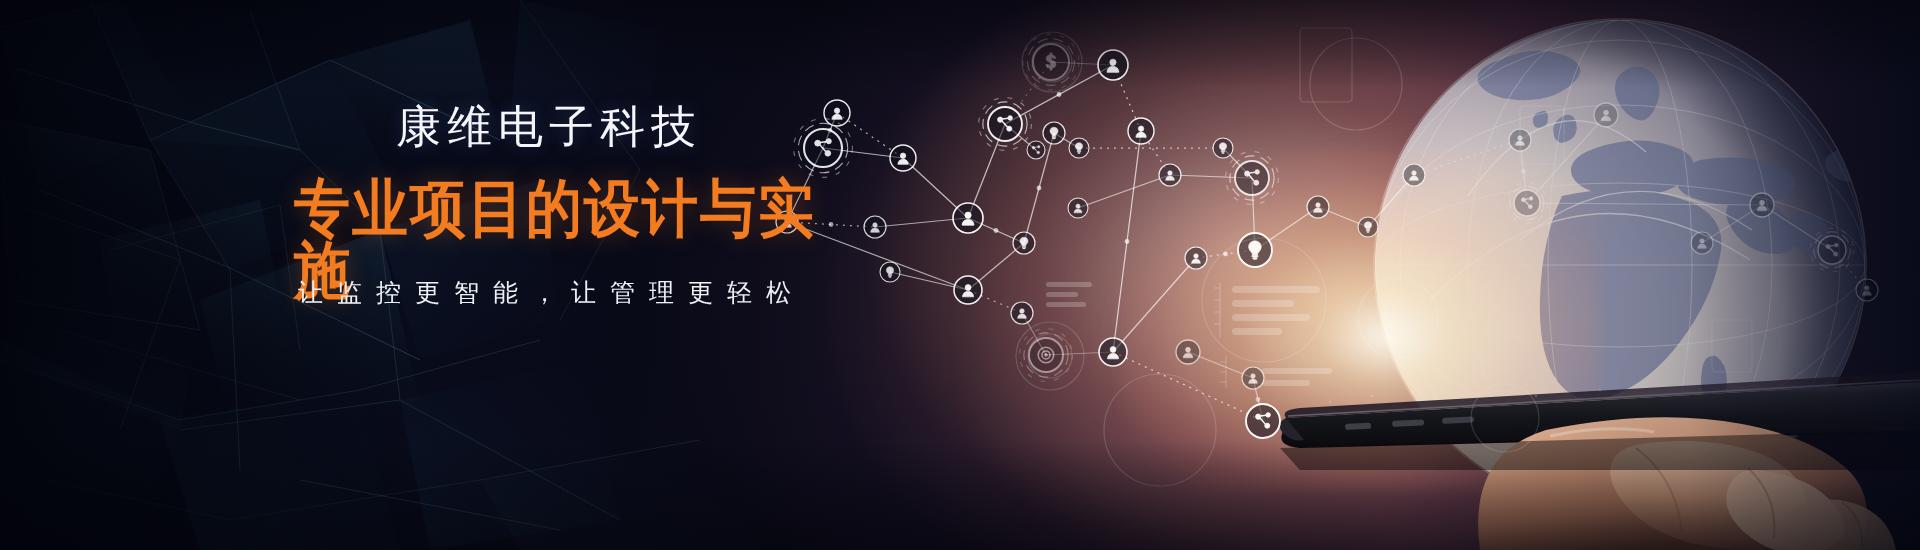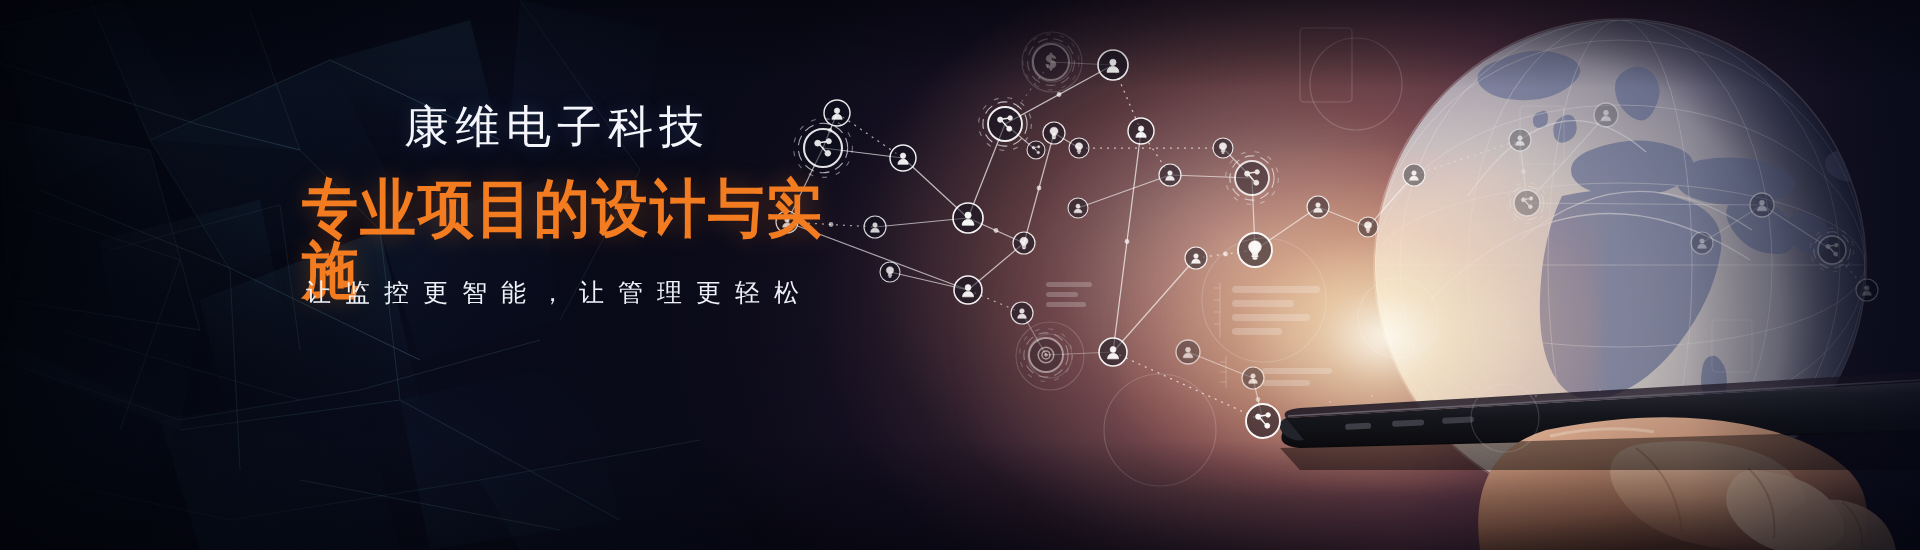--- a/index.html
+++ b/index.html
@@ -49,21 +49,21 @@
     background:
       linear-gradient(90deg, rgba(2,3,10,0.92) 0%, rgba(2,3,10,0.55) 9%, rgba(0,0,0,0) 22%),
       linear-gradient(180deg, rgba(2,3,10,0.55) 0%, rgba(0,0,0,0) 16%, rgba(0,0,0,0) 80%, rgba(2,3,10,0.60) 100%),
       linear-gradient(270deg, rgba(6,8,22,0.70) 0%, rgba(6,8,22,0.18) 12%, rgba(0,0,0,0) 28%);
     pointer-events:none;
   }
 
   
   .text-block {
     position:absolute;
-    left:16px; top:0; width:860px; height:458px;
+    left:8px; top:0; width:860px; height:458px;
     pointer-events:none;
   }
   .t-company {
     position:absolute; left:388px; top:104px;
     font-size:45px; line-height:1;
     letter-spacing:6px;
     color:#f4f6fb;
     font-weight:400;
     text-shadow:0 0 18px rgba(120,160,255,.22);
   }

